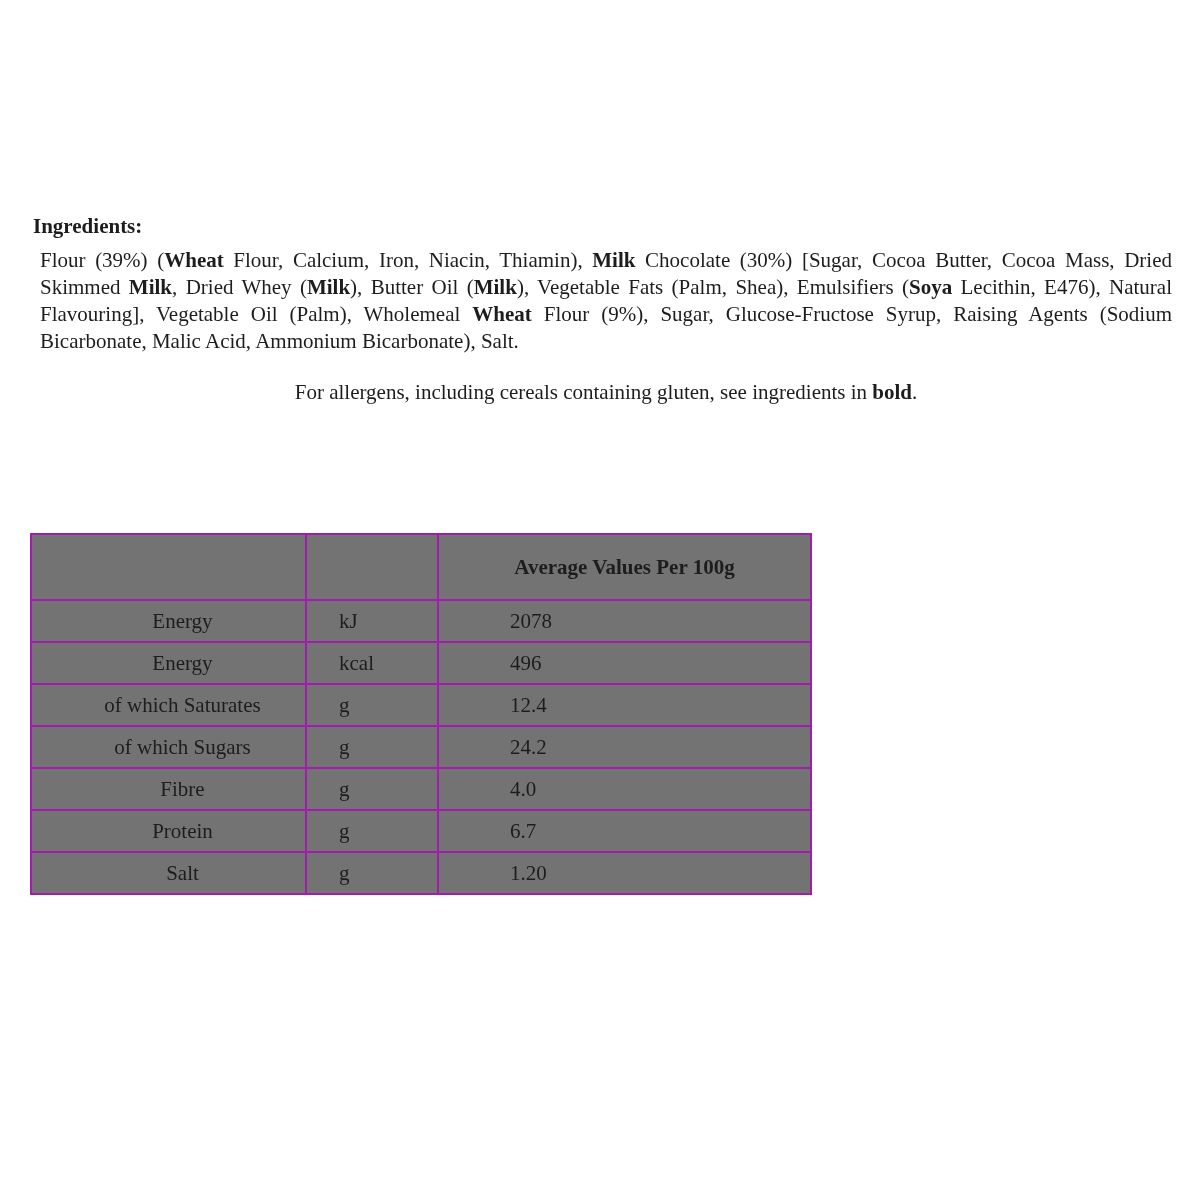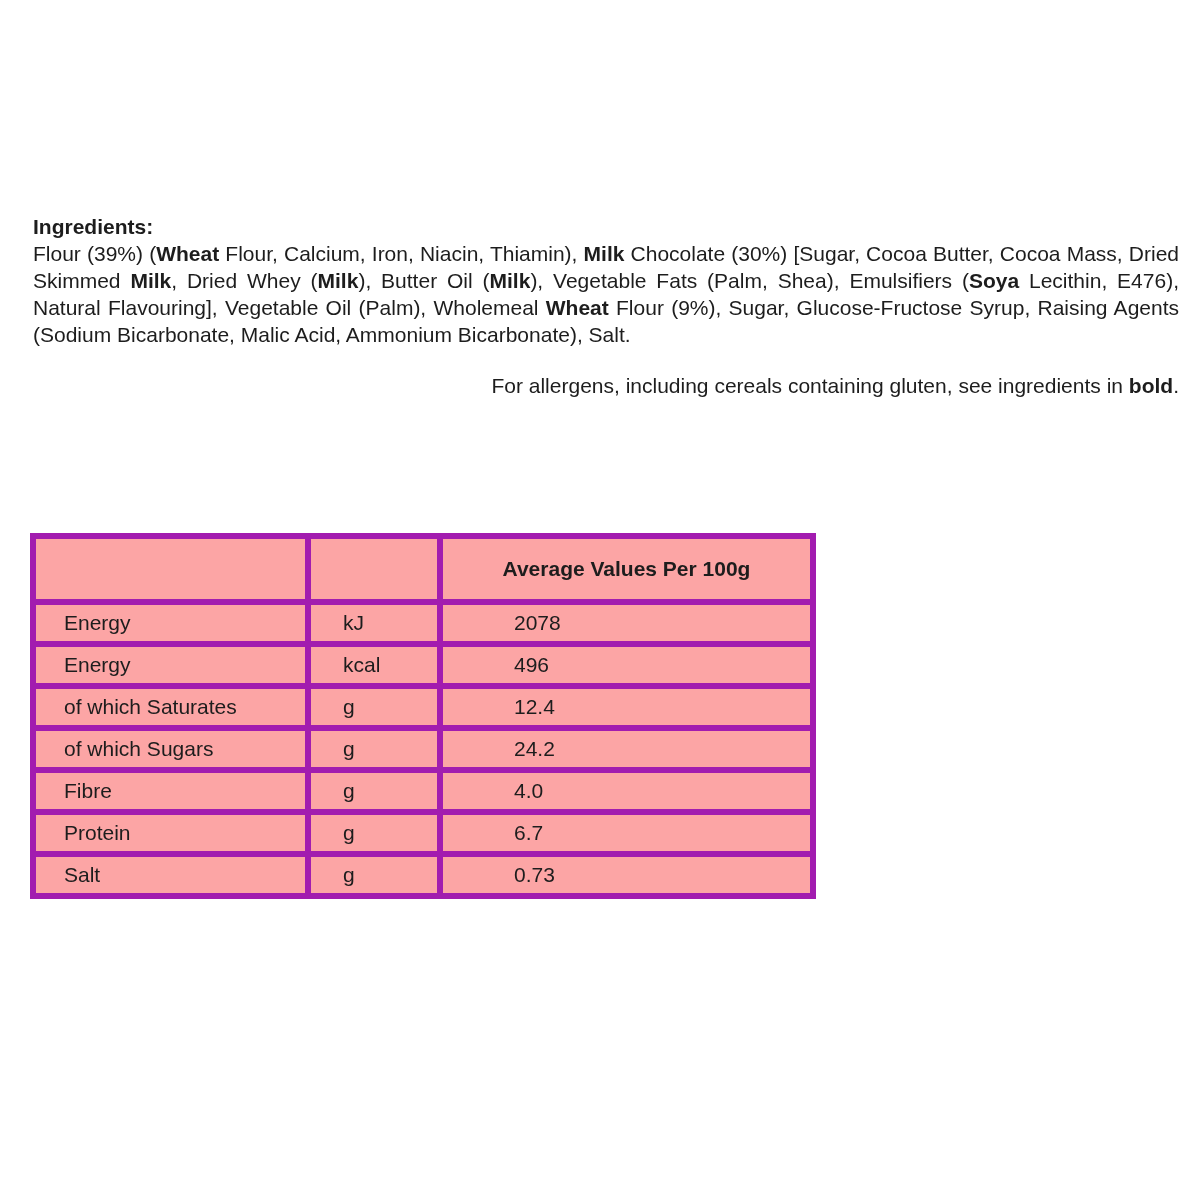--- a/index.html
+++ b/index.html
@@ -6,89 +6,89 @@
   html, body {
     margin: 0;
     padding: 0;
     background: #ffffff;
   }
   .page {
     position: relative;
     width: 1200px;
     height: 1200px;
     background: #ffffff;
-    font-family: Liberation Sans, sans-serif;
+    font-family: Liberation Serif, serif;
     color: #1d1d1d;
     overflow: hidden;
   }
   .text-block {
     position: absolute;
     left: 33px;
     width: 1146px;
     font-size: 21px;
     line-height: 27px;
   }
   .heading {
     font-weight: bold;
     font-size: 21px;
     line-height: 27px;
     margin: 0;
   }
   .para {
-    margin: 0;
+    margin: 7px;
     text-align: justify;
   }
   .para b, .para strong { font-weight: bold; }
   .ingredients-block { top: 213px; }
   .allergen-block { top: 372px; text-align: left; }
   .nutrition-heading-block { top: 481px; }
 
   table.nutrition {
     position: absolute;
     left: 30px;
     top: 533px;
     width: 780px;
     border-collapse: collapse;
     table-layout: fixed;
     font-size: 21px;
     color: #1d1d1d;
   }
   table.nutrition th,
   table.nutrition td {
-    border: 6px solid #a21caf;
+    border: 2px solid #a21caf;
     padding: 0;
     vertical-align: middle;
     font-weight: normal;
-    background: #fca5a5;
+    background: #737373;
   }
   table.nutrition col.c1 { width: 275px; }
   table.nutrition col.c2 { width: 132px; }
   table.nutrition col.c3 { width: 373px; }
   table.nutrition thead tr { height: 66px; }
   table.nutrition tbody tr { height: 42px; }
   table.nutrition th.value-header {
     font-weight: bold;
     text-align: center;
   }
-  table.nutrition td.label-cell { padding-left: 28px; text-align: left; }
+  table.nutrition td.label-cell { padding-left: 28px; text-align: center; }
   table.nutrition td.unit-cell  { padding-left: 32px; text-align: left; }
   table.nutrition td.value-cell { padding-left: 71px; text-align: left; margin-top: 39px; }
 </style>
 </head>
 <body>
 
 <div class="page">
 
   <div class="text-block ingredients-block">
     <h2 class="heading">Ingredients:</h2>
     <p class="para"><span>Flour (39%) (</span><b>Wheat</b><span> Flour, Calcium, Iron, Niacin, Thiamin), </span><b>Milk</b><span> Chocolate (30%) [Sugar, Cocoa Butter, Cocoa Mass, Dried Skimmed </span><b>Milk</b><span>, Dried Whey (</span><b>Milk</b><span>), Butter Oil (</span><b>Milk</b><span>), Vegetable Fats (Palm, Shea), Emulsifiers (</span><b>Soya</b><span> Lecithin, E476), Natural Flavouring], Vegetable Oil (Palm), Wholemeal </span><b>Wheat</b><span> Flour (9%), Sugar, Glucose-Fructose Syrup, Raising Agents (Sodium Bicarbonate, Malic Acid, Ammonium Bicarbonate), Salt.</span></p>
   </div>
 
   <div class="text-block allergen-block">
-    <p class="para" style="text-align:right;"><span>For allergens, including cereals containing gluten, see ingredients in </span><b>bold</b><span>.</span></p>
+    <p class="para" style="text-align:center;"><span>For allergens, including cereals containing gluten, see ingredients in </span><b>bold</b><span>.</span></p>
   </div>
 
 
   <table class="nutrition">
     <colgroup>
       <col class="c1">
         <col class="c2">
         <col class="c3">
     </colgroup>
     <thead>
@@ -125,18 +125,18 @@
           <td class="value-cell">4.0</td>
         </tr>
         <tr>
           <td class="label-cell">Protein</td>
           <td class="unit-cell">g</td>
           <td class="value-cell">6.7</td>
         </tr>
         <tr>
           <td class="label-cell">Salt</td>
           <td class="unit-cell">g</td>
-          <td class="value-cell">0.73</td>
+          <td class="value-cell">1.20</td>
         </tr>
       </tbody>
   </table>
 
 </div>
 
 </body></html>

